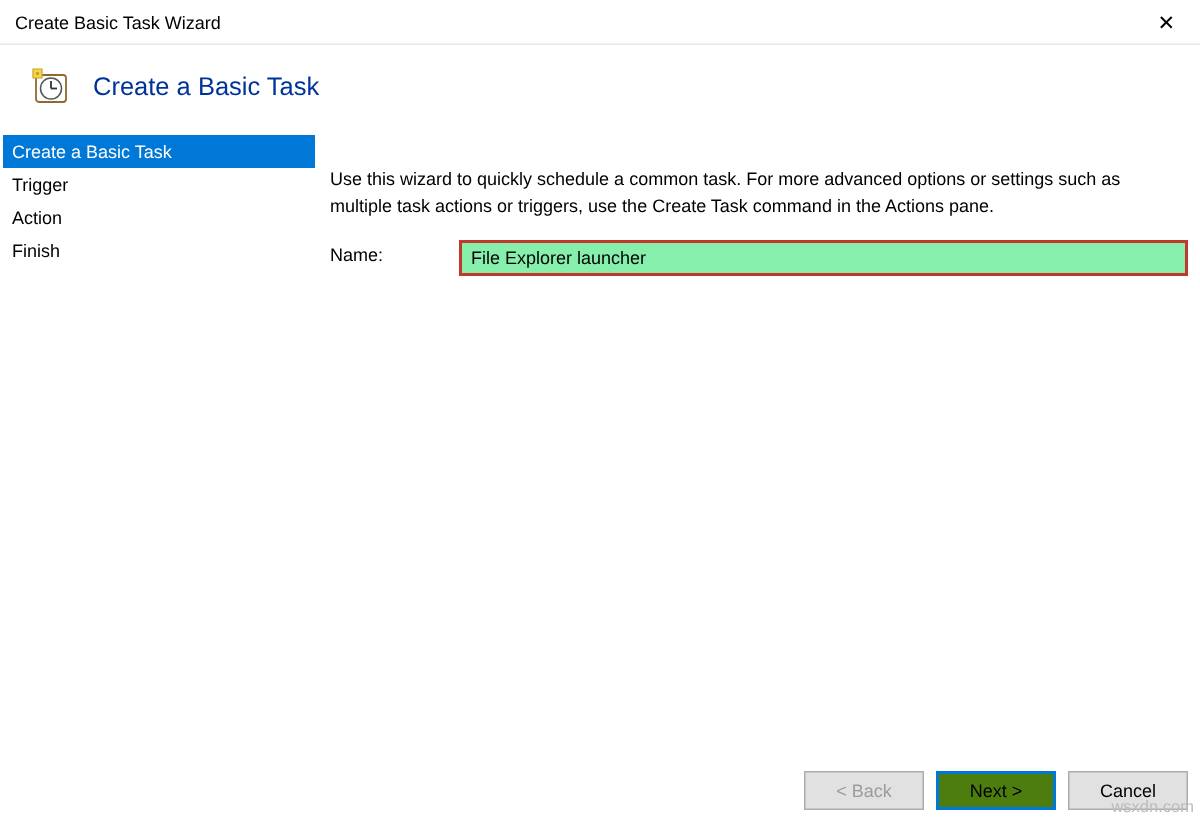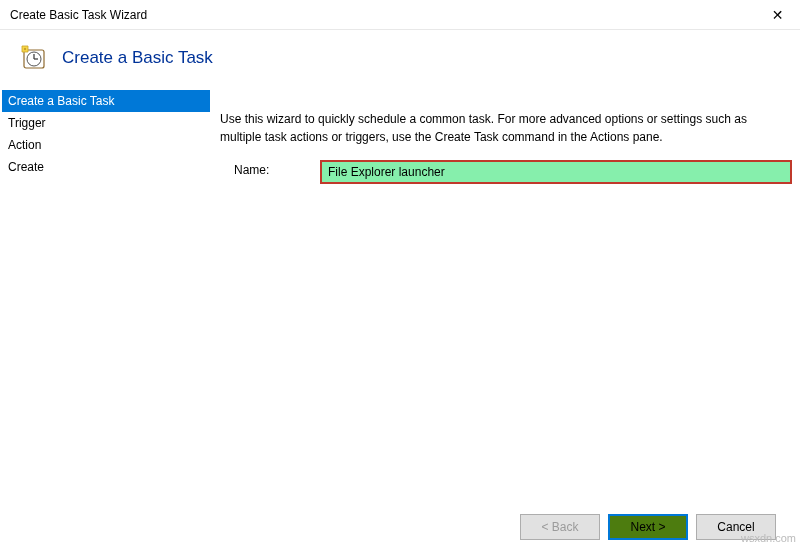--- a/index.html
+++ b/index.html
@@ -79,21 +79,20 @@
     }
     .form-row {
       display: flex;
       align-items: flex-start;
       margin-bottom: 10px;
     }
     .form-label {
       width: 86px;
       font-size: 12px;
       padding-top: 3px;
-      margin-left: 14px;
     }
     .name-input {
       flex: 1;
       height: 24px;
       border: 2px solid #c0392b;
       padding: 2px 6px;
       font-family: inherit;
       font-size: 12px;
       outline: none;
       background: #86efac;
@@ -107,21 +106,21 @@
       font-family: inherit;
       font-size: 12px;
       resize: none;
       outline: none;
       background: #fff;
       margin-right: 4px;
     }
     .footer {
       position: absolute;
       bottom: 18px;
-      right: 24px;
+      right: 8px;
       display: flex;
       gap: 8px;
     }
     .btn {
       min-width: 80px;
       height: 26px;
       border: 1px solid #adadad;
       background: #e1e1e1;
       font-family: inherit;
       font-size: 12px;
@@ -174,21 +173,21 @@
     <a class="sidebar-item selected">
       <span>Create a Basic Task</span>
     </a>
     <a class="sidebar-item">
       <span>Trigger</span>
     </a>
     <a class="sidebar-item">
       <span>Action</span>
     </a>
     <a class="sidebar-item">
-      <span>Create</span>
+      <span>Finish</span>
     </a>
   </div>
 
   <div class="main">
     <p class="intro">Use this wizard to quickly schedule a common task.  For more advanced options or settings such as multiple task actions or triggers, use the Create Task command in the Actions pane.</p>
 
     <div class="form-row">
       <label class="form-label">Name:</label>
       <input type="text" class="name-input" value="File Explorer launcher" style="">
     </div>

